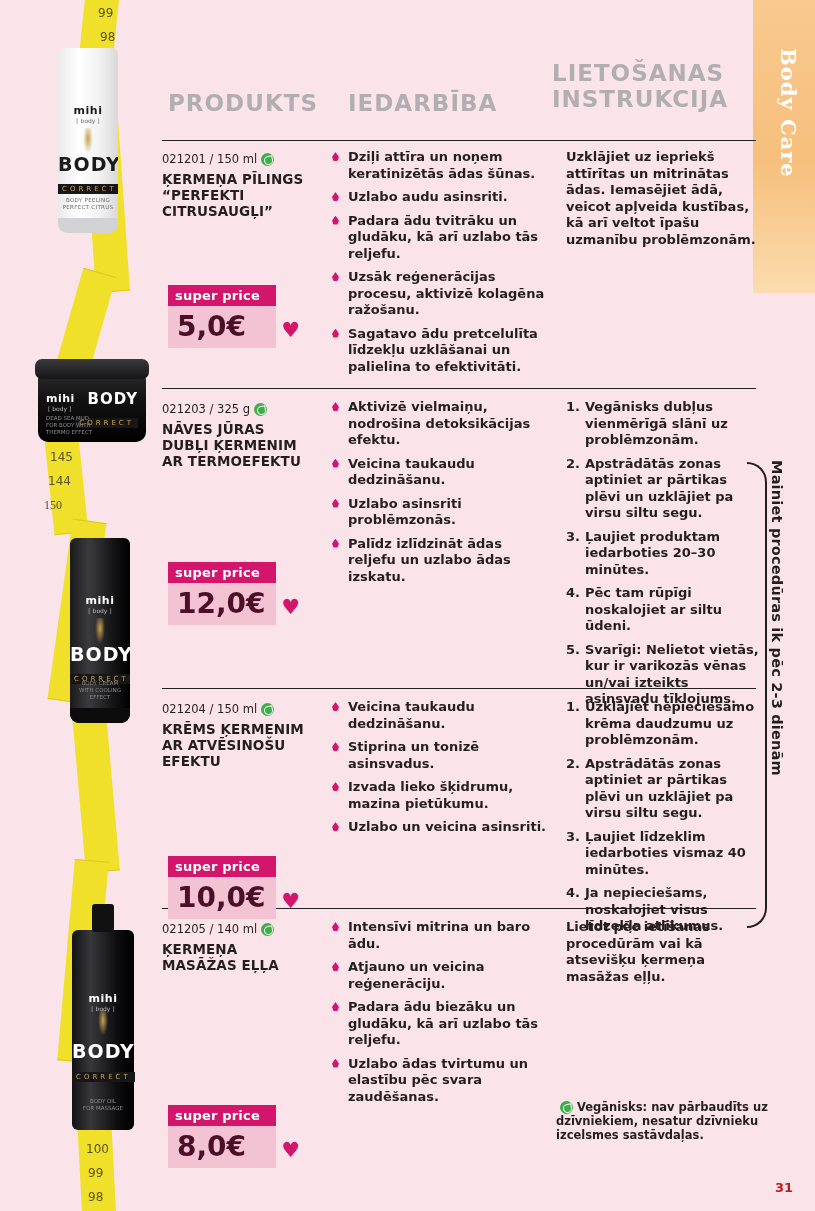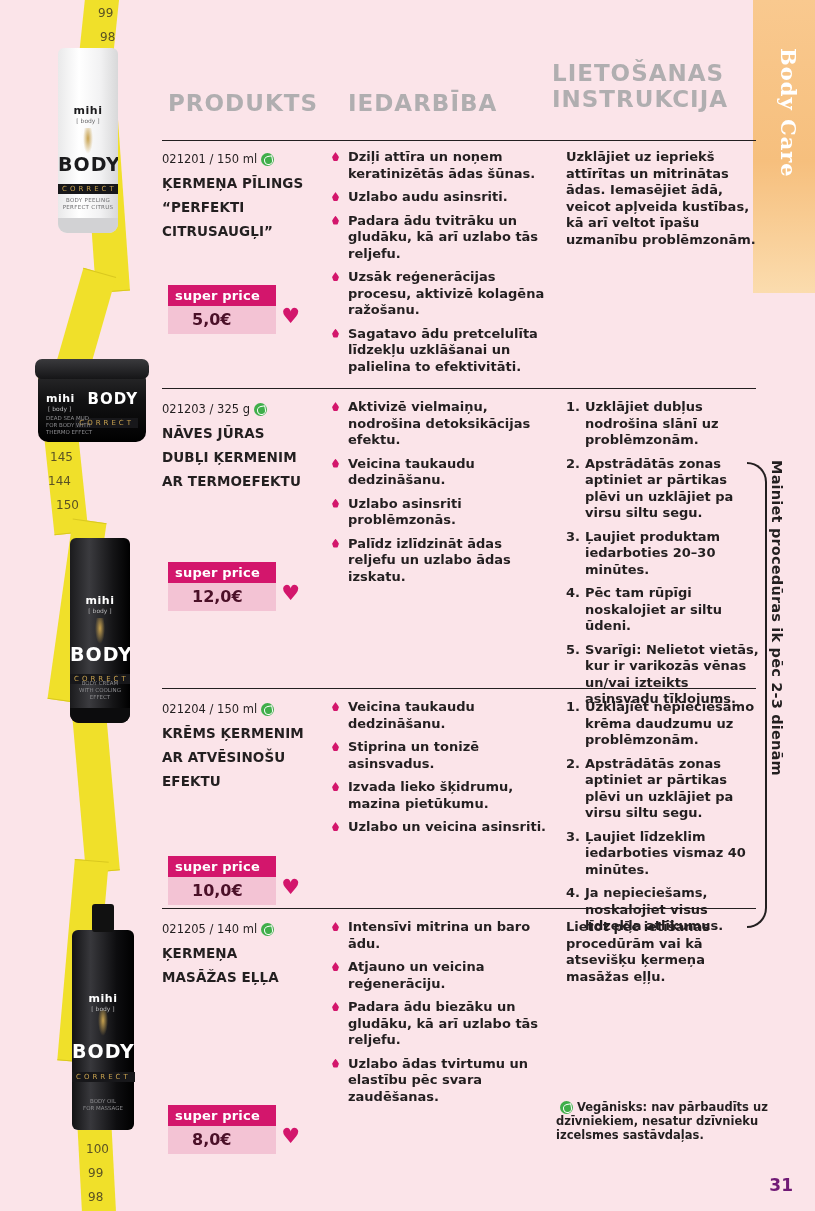--- a/index.html
+++ b/index.html
@@ -53,39 +53,39 @@
   .row-inner{position:relative;}
   .col-prod{position:absolute;left:0;width:150px;}
   .col-eff{position:absolute;left:170px;width:218px;}
   .col-ins{position:absolute;left:404px;width:195px;}
 
   .code{font-size:11.5px;color:#231f20;margin-bottom:2px;display:inline-block;vertical-align:middle;}
   .vegan-dot{display:inline-block;width:13px;height:13px;border-radius:50%;
     background:#3fae4a;position:relative;vertical-align:middle;margin-left:4px;}
   .vegan-dot::after{content:"";position:absolute;left:3px;top:3px;width:7px;height:7px;
     border:1.6px solid #fff;border-radius:50% 0 50% 50%;transform:rotate(-10deg);}
-  .pname{font-size:13.5px;font-weight:800;line-height:24px;margin-top:3px;letter-spacing:.1px;}
+  .pname{font-size:13.5px;font-weight:800;line-height:16px;margin-top:3px;letter-spacing:.1px;}
 
   ul.eff{list-style:none;margin:0;padding:0;}
   ul.eff li{position:relative;padding-left:16px;font-size:13px;line-height:16.5px;margin-bottom:7px;font-weight:600;}
   ul.eff li::before{
     content:"";position:absolute;left:0;top:3px;width:7px;height:9px;
     background:#d3166c;
     border-radius:50% 50% 50% 50%/60% 60% 40% 40%;
     clip-path:polygon(50% 0%,100% 55%,80% 100%,20% 100%,0% 55%);
   }
   ol.ins{list-style:none;counter-reset:n;margin:0;padding:0;}
   ol.ins li{position:relative;counter-increment:n;padding-left:19px;font-size:13px;line-height:16.5px;margin-bottom:7px;font-weight:600;}
   ol.ins li::before{content:counter(n) ".";position:absolute;left:0;top:0;font-weight:700;}
   .plain{font-size:13px;line-height:16.5px;font-weight:600;}
 
   
   .price{position:absolute;z-index:7;width:108px;}
   .price-top{background:#d3166c;color:#fff;font-size:13px;font-weight:800;padding:3px 7px 3px 7px;letter-spacing:.2px;}
-  .price-bot{background:#f3c3d4;color:#4b1028;font-size:16px;font-weight:800;padding:4px 7px 5px 24px;}
+  .price-bot{background:#f3c3d4;color:#4b1028;font-size:28px;font-weight:800;padding:4px 7px 5px 9px;}
   .heart{position:absolute;right:-24px;bottom:6px;color:#d3166c;font-size:21px;}
 
   
   .prodimg{position:absolute;z-index:4;}
   .tube{
     width:60px;height:185px;background:linear-gradient(90deg,#e9e9ea 0%,#ffffff 35%,#f2f2f3 70%,#d8d8d9 100%);
     border-radius:6px 6px 9px 9px;position:relative;overflow:hidden;
   }
   .tube-dark{
     background:linear-gradient(90deg,#1b1b1d 0%,#3b3b3f 32%,#141416 72%,#000 100%);
@@ -111,21 +111,21 @@
   .lbl-foot-dk{bottom:22px;font-size:5.5px;color:#8d8d90;line-height:7px;}
   .white .lbl-brand,.white .lbl-body{color:#1b1b1d;}
   .white .lbl-sub{color:#6c6c6e;}
   .white .lbl-foot{color:#6c6c6e;}
   .fig{position:absolute;left:50%;top:80px;width:10px;height:26px;margin-left:-5px;
        background:radial-gradient(ellipse at 50% 40%,#c8a24f 0%,rgba(200,162,79,0) 70%);}
 
   
   .footnote{position:absolute;left:556px;top:1100px;width:215px;z-index:6;font-size:11.5px;line-height:14px;font-weight:600;}
   .footnote .vd{margin-right:4px;}
-  .pageno{position:absolute;right:22px;bottom:16px;font-size:17px;font-weight:800;color:#701a75;z-index:6;}
+  .pageno{position:absolute;right:22px;bottom:16px;font-size:13px;font-weight:800;color:#b91c1c;z-index:6;}
 </style>
 </head>
 <body>
 
 <div>
   <div class="tape-seg" style="left:78px;top:-10px;width:34px;height:150px;transform:rotate(6deg);"></div>
   <div class="tape-seg" style="left:90px;top:120px;width:34px;height:170px;transform:rotate(-4deg);"></div>
   <div class="tape-seg" style="left:66px;top:270px;width:34px;height:120px;transform:rotate(16deg);"></div>
   <div class="tape-seg" style="left:46px;top:372px;width:34px;height:160px;transform:rotate(-6deg);"></div>
   <div class="tape-seg" style="left:60px;top:520px;width:34px;height:180px;transform:rotate(8deg);"></div>
@@ -133,21 +133,21 @@
   <div class="tape-seg" style="left:66px;top:860px;width:34px;height:200px;transform:rotate(5deg);"></div>
   <div class="tape-seg" style="left:78px;top:1050px;width:34px;height:170px;transform:rotate(-3deg);"></div>
   <div class="tape-num" style="left:98px;top:6px;">99</div>
   <div class="tape-num" style="left:100px;top:30px;">98</div>
   <div class="tape-num" style="left:101px;top:54px;">97</div>
   <div class="tape-num" style="left:99px;top:78px;">96</div>
   <div class="tape-num" style="left:52px;top:400px;">147</div>
   <div class="tape-num" style="left:50px;top:424px;">146</div>
   <div class="tape-num" style="left:50px;top:450px;">145</div>
   <div class="tape-num" style="left:48px;top:474px;">144</div>
-  <div class="tape-num" style="left:56px;top:498px;">150</div>
+  <div class="tape-num" style="left:44px;top:498px;font-family:Liberation Serif, serif;">150</div>
   <div class="tape-num" style="left:84px;top:1090px;">102</div>
   <div class="tape-num" style="left:84px;top:1116px;">101</div>
   <div class="tape-num" style="left:86px;top:1142px;">100</div>
   <div class="tape-num" style="left:88px;top:1166px;">99</div>
   <div class="tape-num" style="left:88px;top:1190px;">98</div>
 </div>
 
 <div class="side-tab">
   <div class="side-tab-label">Body Care</div>
 </div>
@@ -251,21 +251,21 @@
     <div class="col-eff">
       <ul class="eff">
         <li>Aktivizē vielmaiņu, nodrošina detoksikācijas efektu.</li>
         <li>Veicina taukaudu dedzināšanu.</li>
         <li>Uzlabo asinsriti problēmzonās.</li>
         <li>Palīdz izlīdzināt ādas reljefu un uzlabo ādas izskatu.</li>
       </ul>
     </div>
     <div class="col-ins">
       <ol class="ins">
-        <li>Uzklājiet dubļus nodrošina slānī uz problēmzonām.</li>
+        <li>Vegānisks dubļus vienmērīgā slānī uz problēmzonām.</li>
         <li>Apstrādātās zonas aptiniet ar pārtikas plēvi un uzklājiet pa virsu siltu segu.</li>
         <li>Ļaujiet produktam iedarboties 20–30 minūtes.</li>
         <li>Pēc tam rūpīgi noskalojiet ar siltu ūdeni.</li>
         <li>Svarīgi: Nelietot vietās, kur ir varikozās vēnas un/vai izteikts asinsvadu tīklojums.</li>
       </ol>
     </div>
   </div>
 </div>
 <div class="price" style="left:168px;top:562px;">
   <div class="price-top">super price</div>

